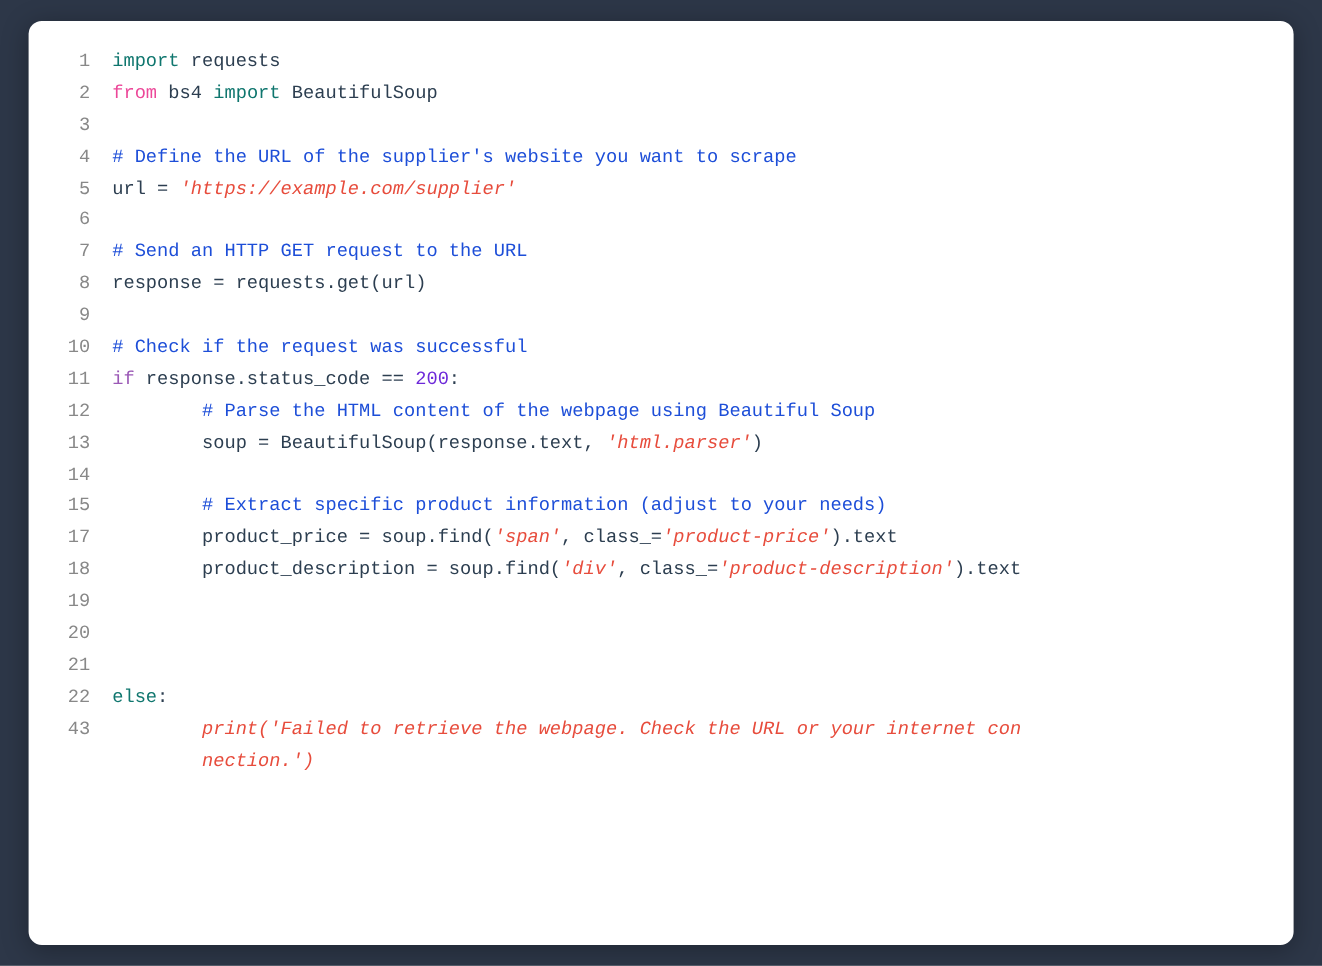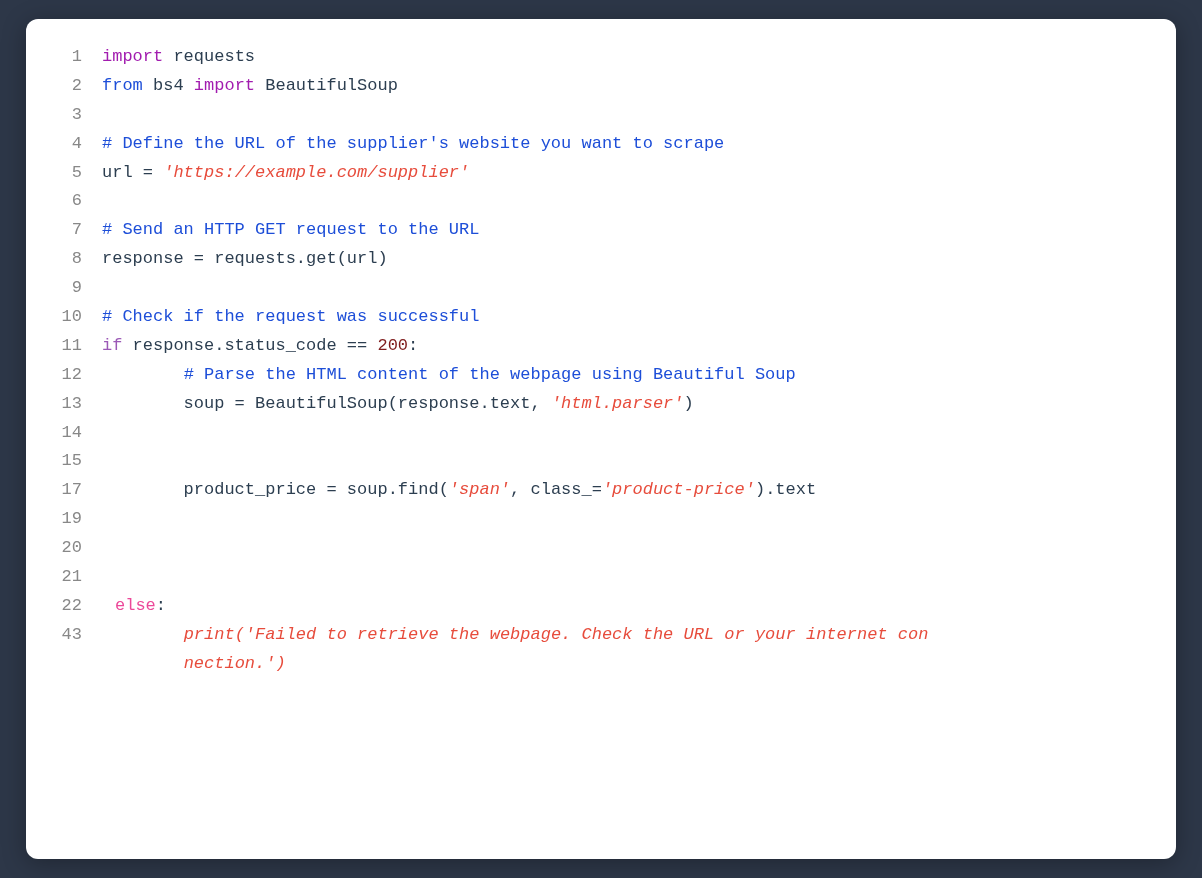--- a/index.html
+++ b/index.html
@@ -46,27 +46,27 @@
       user-select: none;
       font-size: 17px;
     }
 
     .line-content {
       flex: 1;
       white-space: pre;
     }
 
     
-    .kw-import { color: #a21caf; } 
-    .kw-from   { color: #1d4ed8; } 
+    .kw-import { color: #0f766e; } 
+    .kw-from   { color: #ec4899; } 
     .comment   { color: #1d4ed8; } 
     .string    { color: #e74c3c; font-style: italic; } 
     .kw-if     { color: #9b59b6; } 
-    .kw-else   { color: #ec4899; margin-left: 13px; } 
-    .number    { color: #7f1d1d; } 
+    .kw-else   { color: #0f766e; } 
+    .number    { color: #6d28d9; } 
     .plain     { color: #2c3e50; }
   </style>
 </head>
 <body>
 
 <div class="code-container">
   <div class="code-block" id="code-render">
       <div class="line">
         <span class="line-number">1</span>
         <span class="line-content"><span class="kw-import">import</span><span class="plain"> requests</span></span>
@@ -118,25 +118,29 @@
       <div class="line">
         <span class="line-number">13</span>
         <span class="line-content"><span class="plain">        soup = BeautifulSoup(response.text, </span><span class="string">'html.parser'</span><span class="plain">)</span></span>
       </div>
       <div class="line">
         <span class="line-number">14</span>
         <span class="line-content"></span>
       </div>
       <div class="line">
         <span class="line-number">15</span>
-        <span class="line-content"><span class="plain">        </span></span>
+        <span class="line-content"><span class="plain">        </span><span class="comment"># Extract specific product information (adjust to your needs)</span></span>
       </div>
       <div class="line">
         <span class="line-number">17</span>
         <span class="line-content"><span class="plain">        product_price = soup.find(</span><span class="string">'span'</span><span class="plain">, class_=</span><span class="string">'product-price'</span><span class="plain">).text</span></span>
+      </div>
+      <div class="line">
+        <span class="line-number">18</span>
+        <span class="line-content"><span class="plain">        product_description = soup.find(</span><span class="string">'div'</span><span class="plain">, class_=</span><span class="string">'product-description'</span><span class="plain">).text</span></span>
       </div>
       <div class="line">
         <span class="line-number">19</span>
         <span class="line-content"></span>
       </div>
       <div class="line">
         <span class="line-number">20</span>
         <span class="line-content"><span class="plain">        </span></span>
       </div>
       <div class="line">

